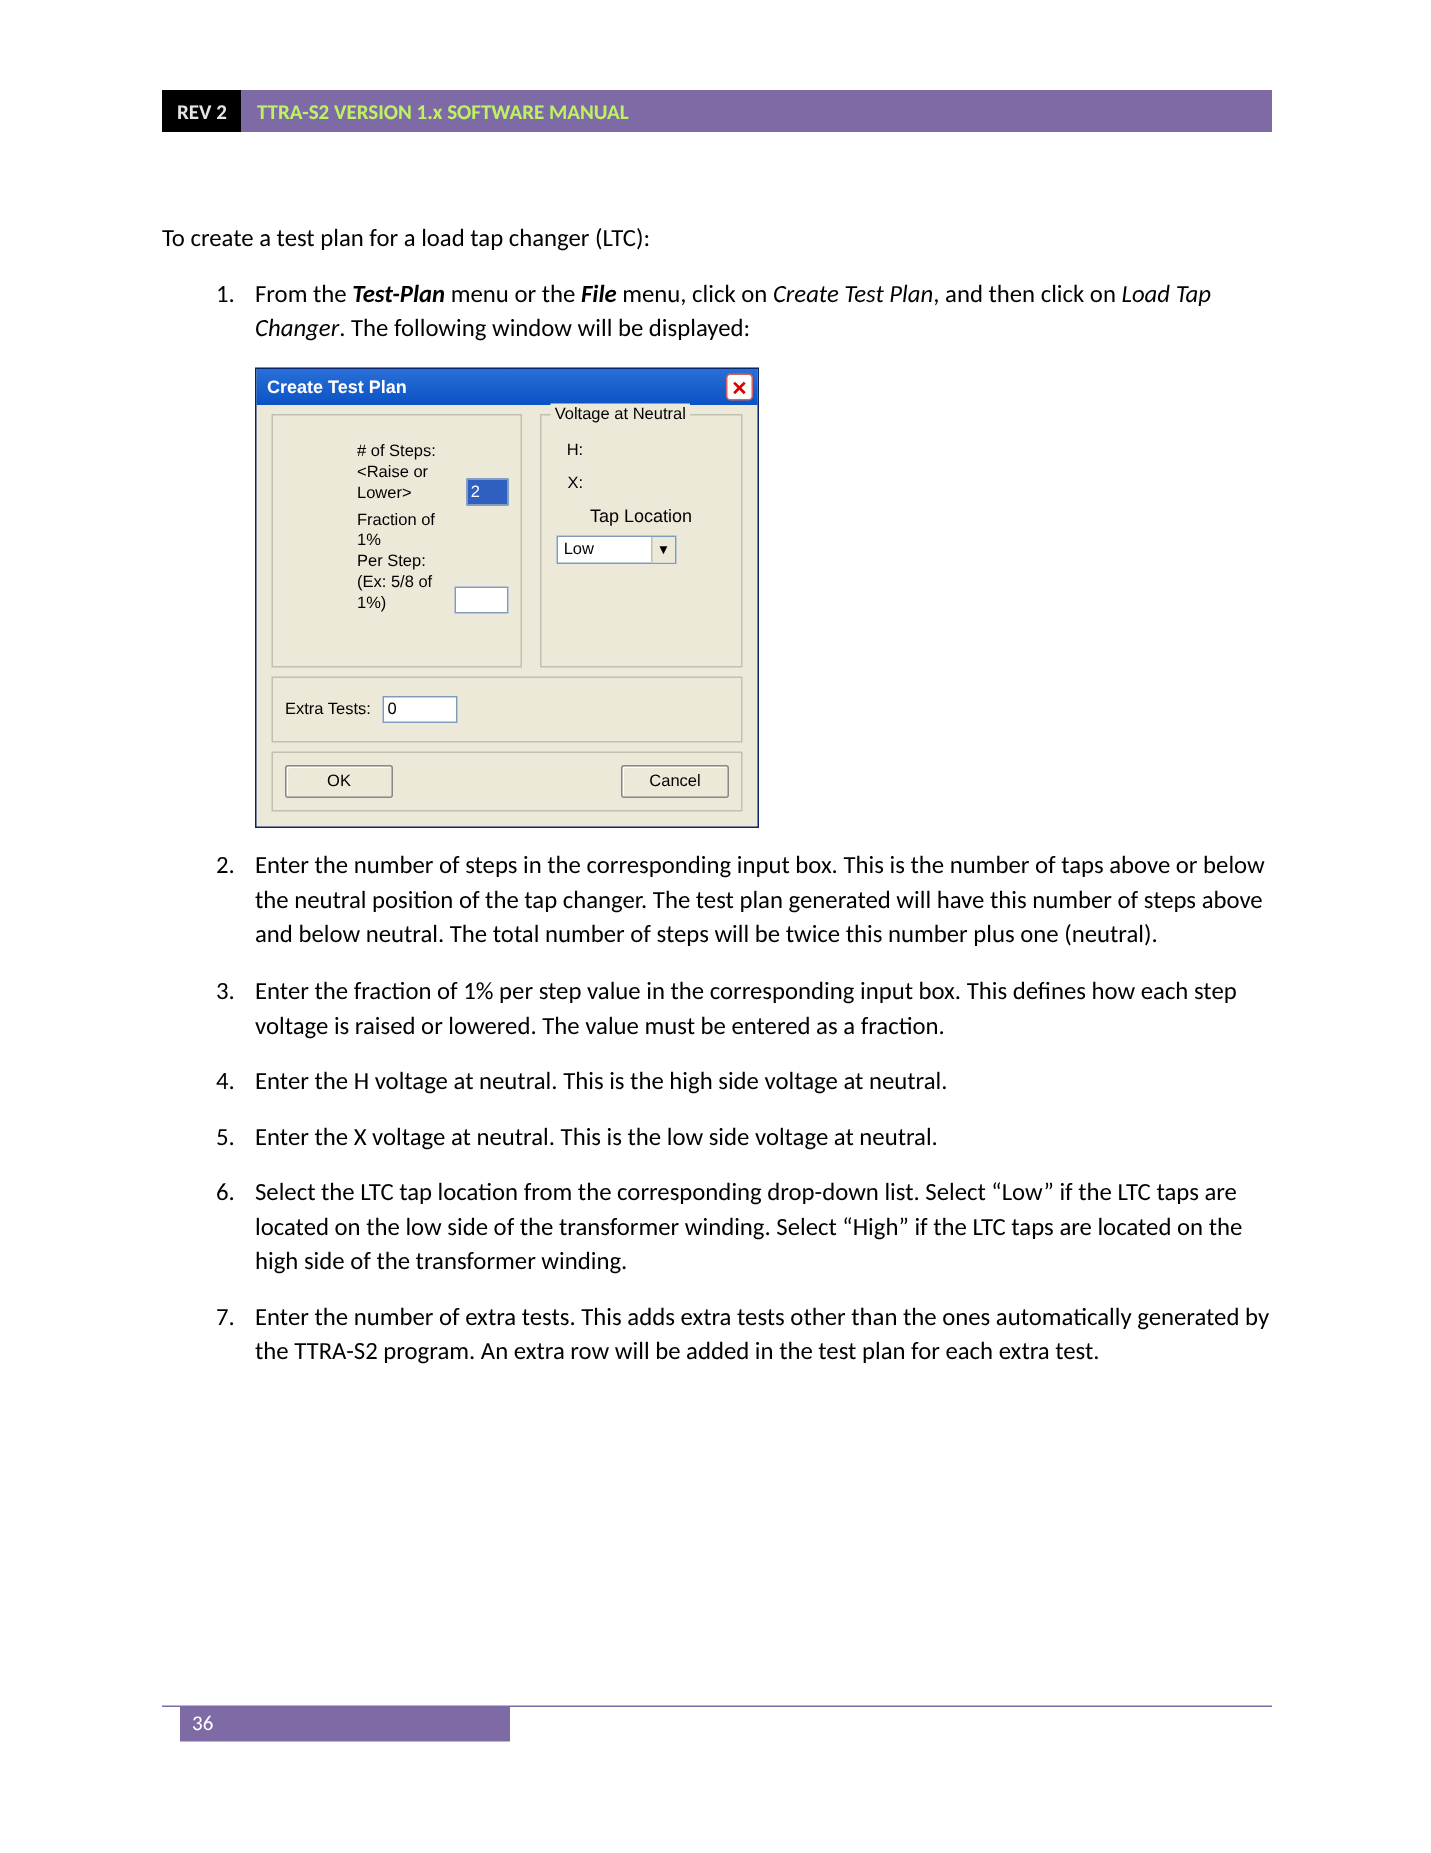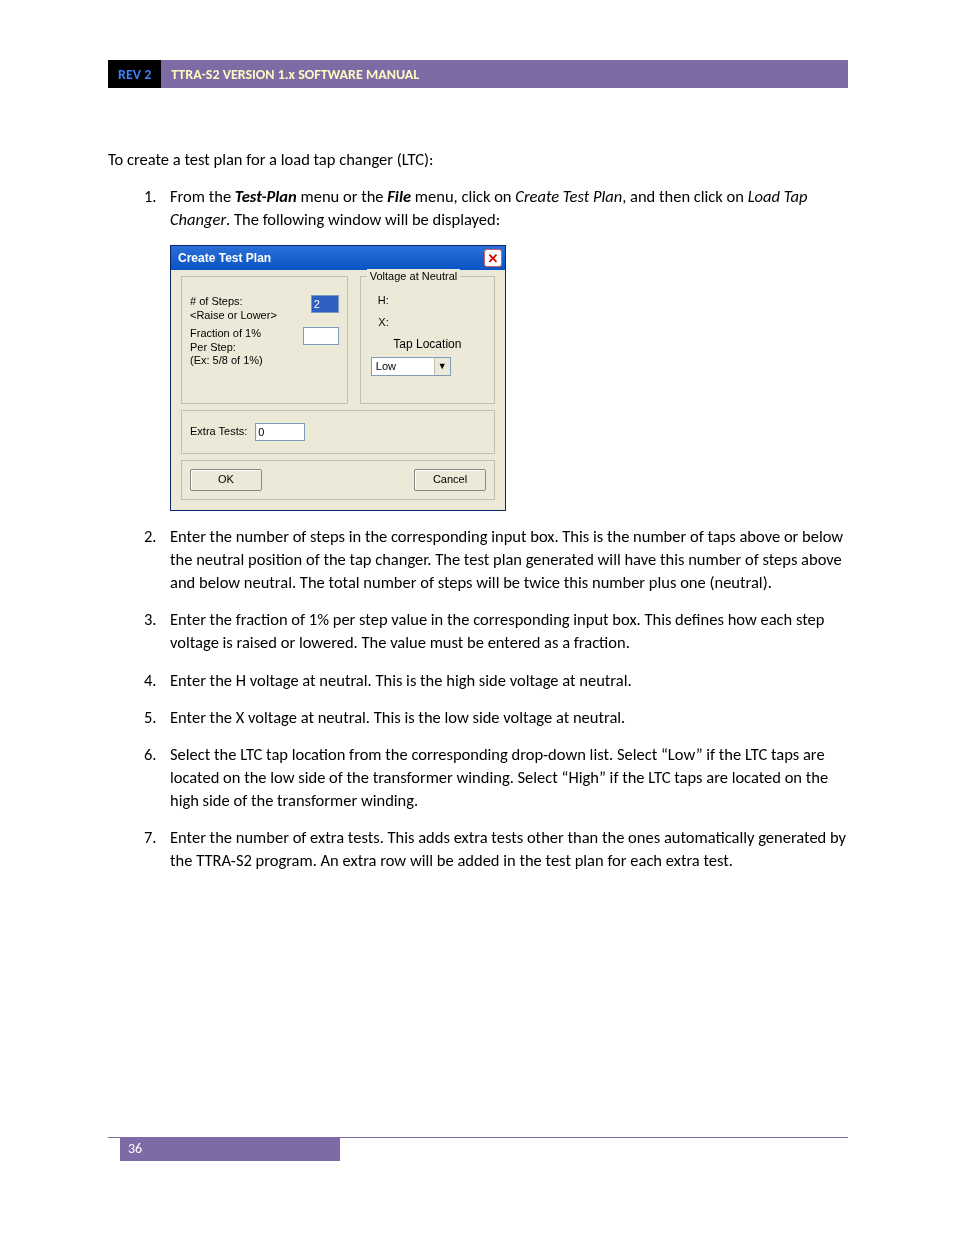--- a/index.html
+++ b/index.html
@@ -15,30 +15,30 @@
     position: absolute;
     top: 60px;
     left: 108px;
     right: 106px;
     height: 28px;
     display: flex;
     align-items: stretch;
   }
   .rev-box {
     background: #000;
-    color: #3b82f6;
+    color: #e5e5e5;
     font-weight: bold;
     font-size: 14px;
     padding: 5px 10px;
     display: flex;
     align-items: center;
   }
   .title-box {
     background: #7e6ba5;
-    color: #fef9c3;
+    color: #bef264;
     font-weight: bold;
     font-size: 14px;
     padding: 5px 10px;
     flex: 1;
     display: flex;
     align-items: center;
   }
   .content {
     position: absolute;
     top: 148px;
@@ -110,21 +110,21 @@
     height: 100%;
   }
   .legend {
     position: absolute;
     top: -8px;
     left: 6px;
     background: #ece9d8;
     padding: 0 3px;
     font-size: 11px;
   }
-  .frow { display: flex; align-items: flex-start; margin-bottom: 3px; }
+  .frow { display: flex; align-items: flex-end; margin-bottom: 3px; margin-left: 48px; }
   .flabel { flex: 1; font-size: 11px; line-height: 1.25; }
   .fin {
     width: 28px; height: 18px;
     border: 1px solid #7f9db9;
     background: #fff;
     font-size: 11px;
     padding: 0 2px;
     font-family: Tahoma, Arial, sans-serif;
   }
   .fin-sel { background: #2f5fc0; color: #fff; }

